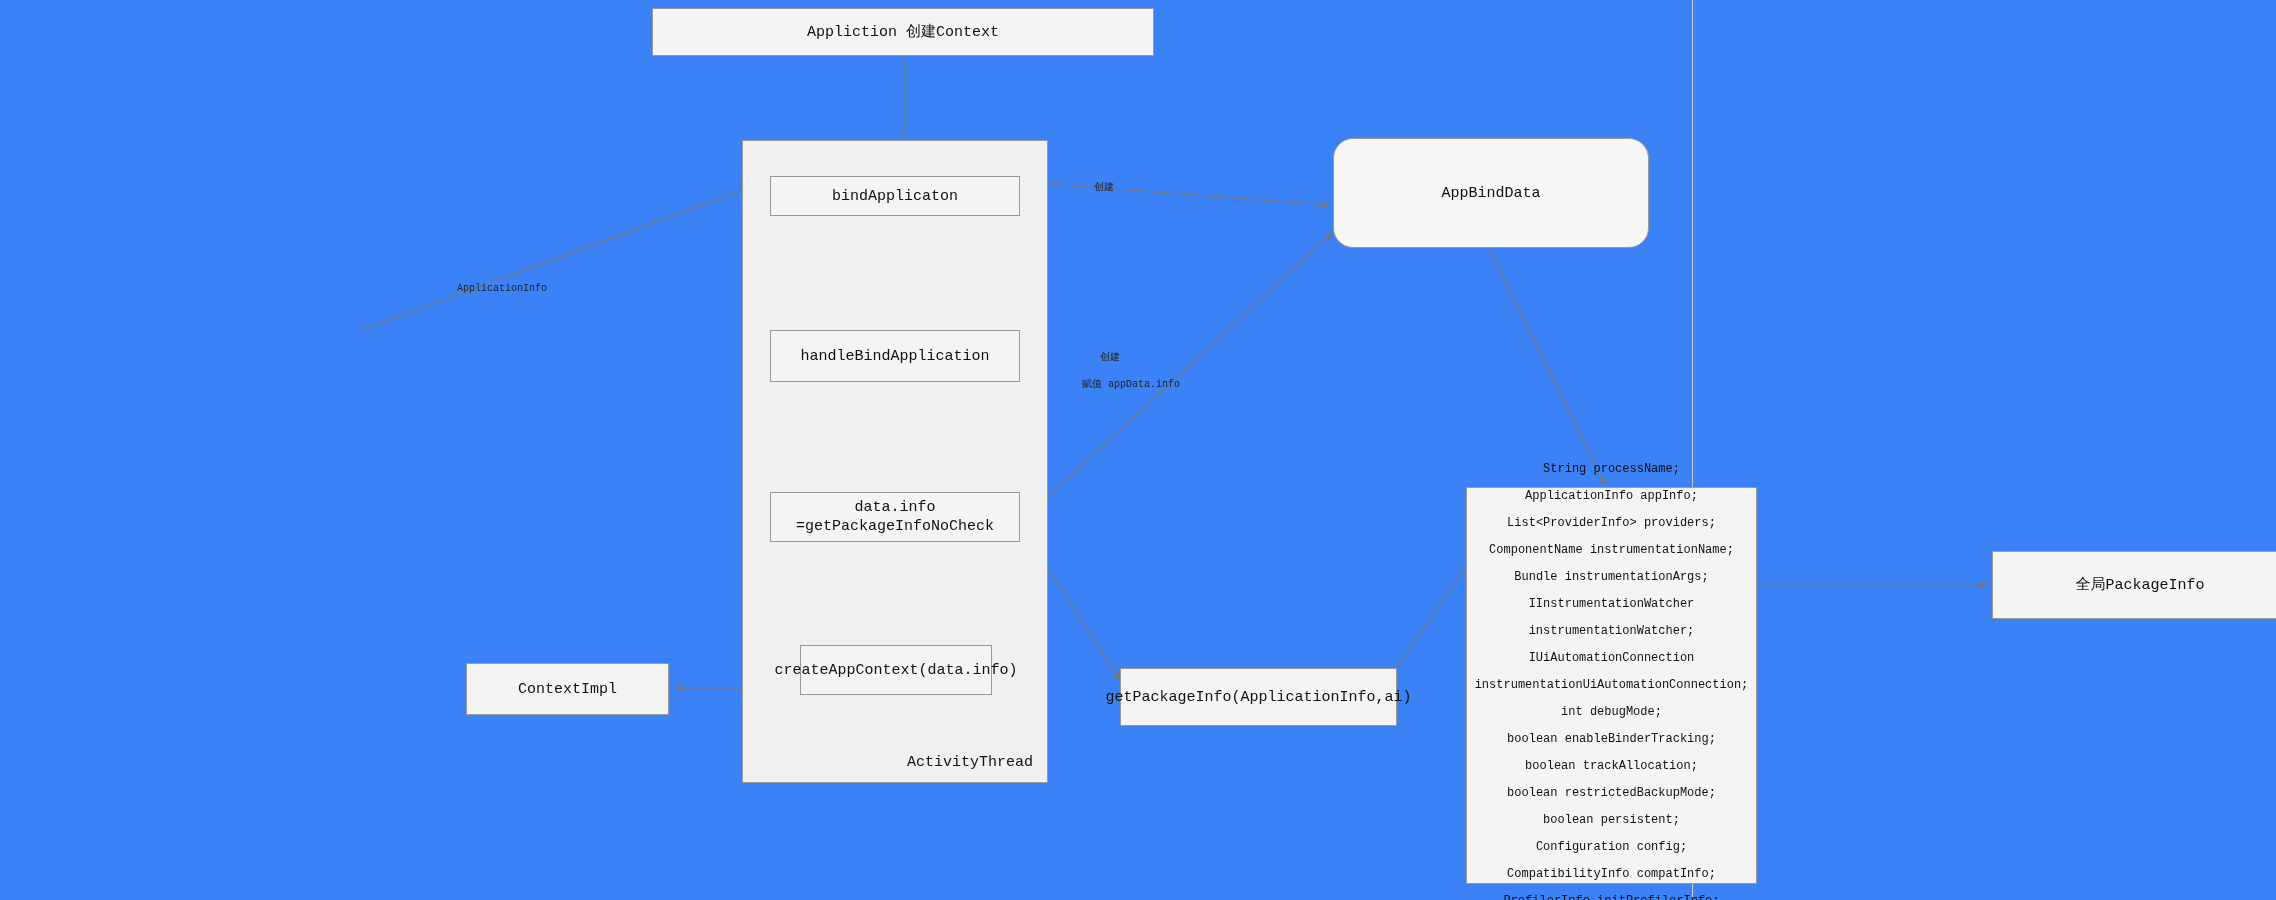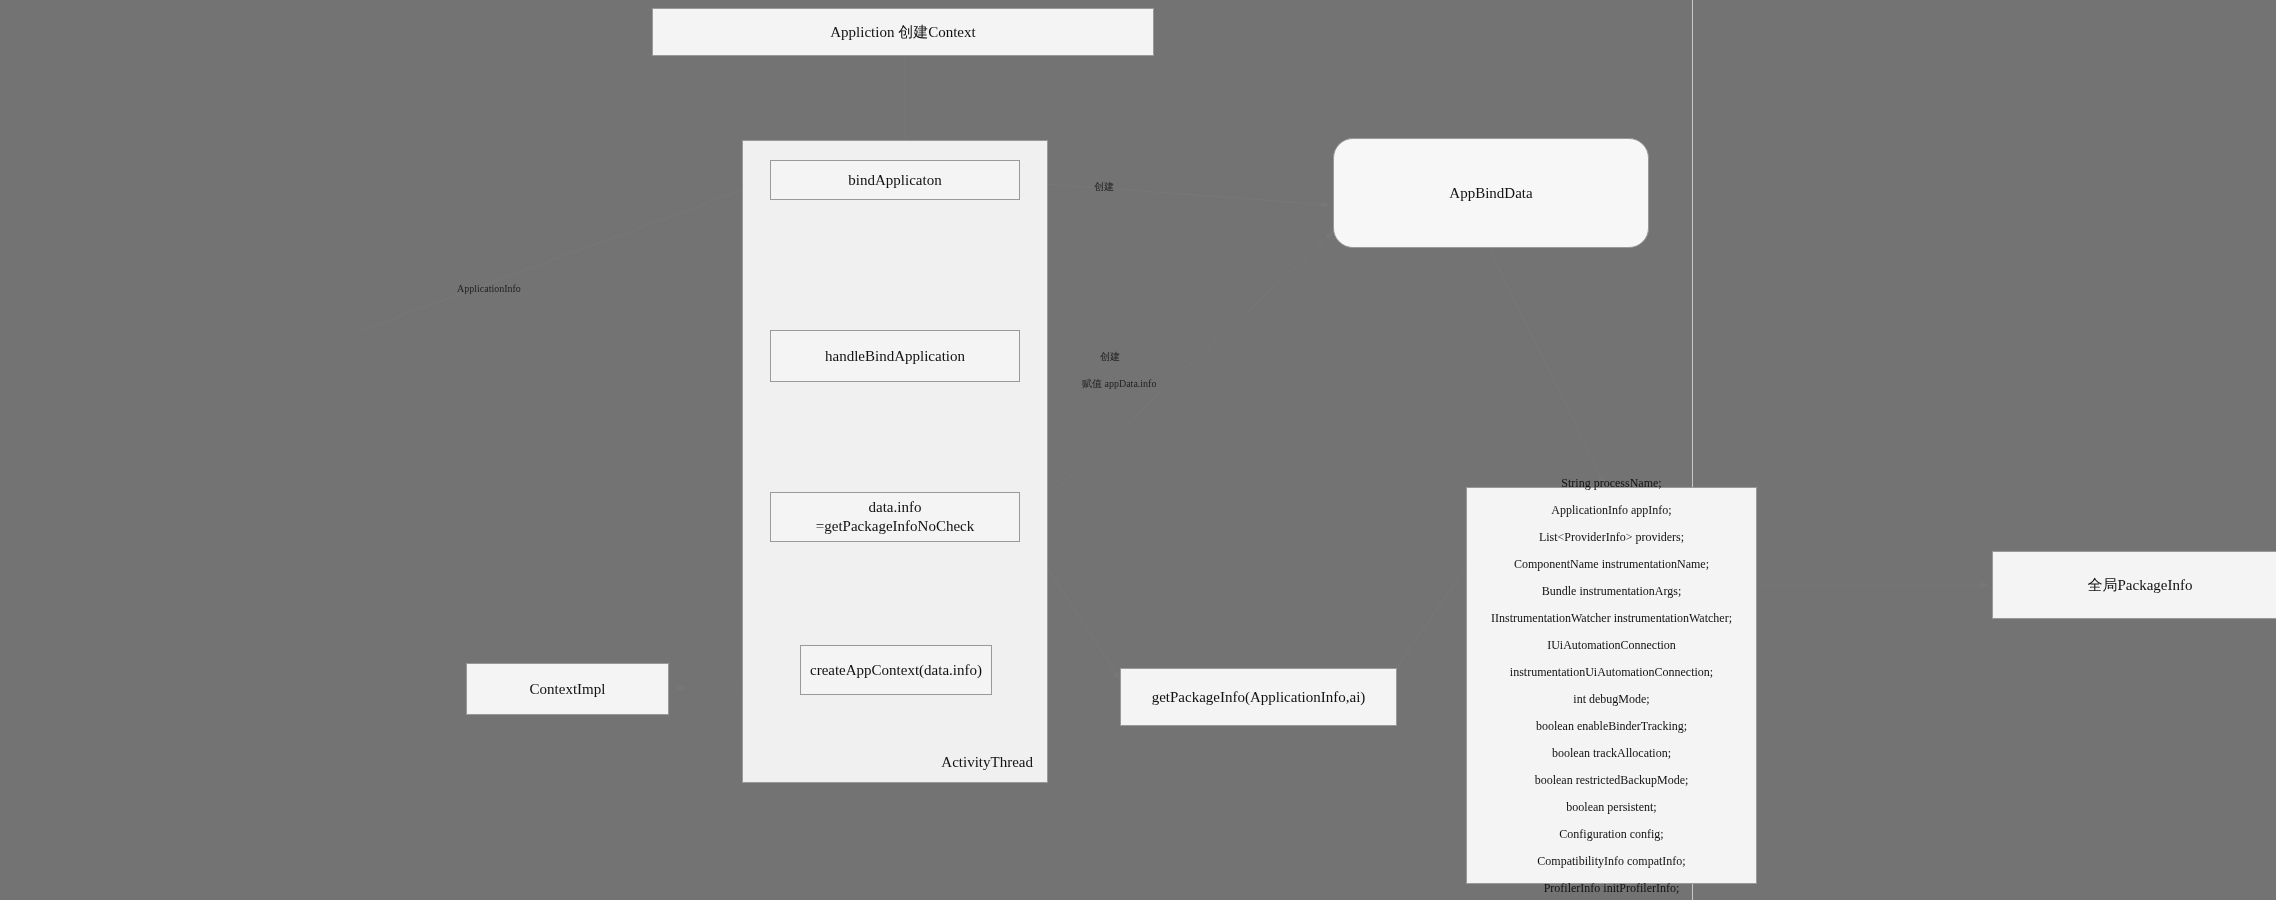--- a/index.html
+++ b/index.html
@@ -4,22 +4,22 @@
 <style>
   html, body {
     margin: 0;
     padding: 0;
     background: #ffffff;
   }
   #canvas {
     position: relative;
     width: 2276px;
     height: 900px;
-    background: #737373;
-    font-family: Liberation Serif, serif;
+    background: #3b82f6;
+    font-family: Liberation Mono, monospace;
     overflow: hidden;
   }
   .node {
     position: absolute;
     box-sizing: border-box;
     border: 1px solid #999999;
     background: #f4f4f4;
     display: flex;
     align-items: center;
     justify-content: center;
@@ -106,21 +106,21 @@
     <path d="M1395,670 L1490,532" stroke="#777777" fill="none" stroke-width="1.2" marker-end="url(#arrow)"></path>
 
     <path d="M1757,585 L1988,585" stroke="#777777" fill="none" stroke-width="1.2" marker-end="url(#arrow)"></path>
   </svg>
 
   <div class="node" style="left:652px; top:8px; width:502px; height:48px;">Appliction 创建Context</div>
 
 
   <div class="node big-container" style="left:742px; top:140px; width:306px; height:643px;">ActivityThread</div>
 
-  <div class="node" style="left:770px; top:160px; width:250px; height:40px;">bindApplicaton</div>
+  <div class="node" style="left:770px; top:176px; width:250px; height:40px;">bindApplicaton</div>
 
   <div class="node" style="left:770px; top:330px; width:250px; height:52px;">handleBindApplication</div>
 
   <div class="node" style="left:800px; top:645px; width:192px; height:50px; white-space:pre-line;">createAppContext(data.info)</div>
 
   <div class="node" style="left:770px; top:492px; width:250px; height:50px; white-space:pre-line;">data.info
 =getPackageInfoNoCheck</div>
 
   <div class="node" style="left:466px; top:663px; width:203px; height:52px;">ContextImpl</div>
 

